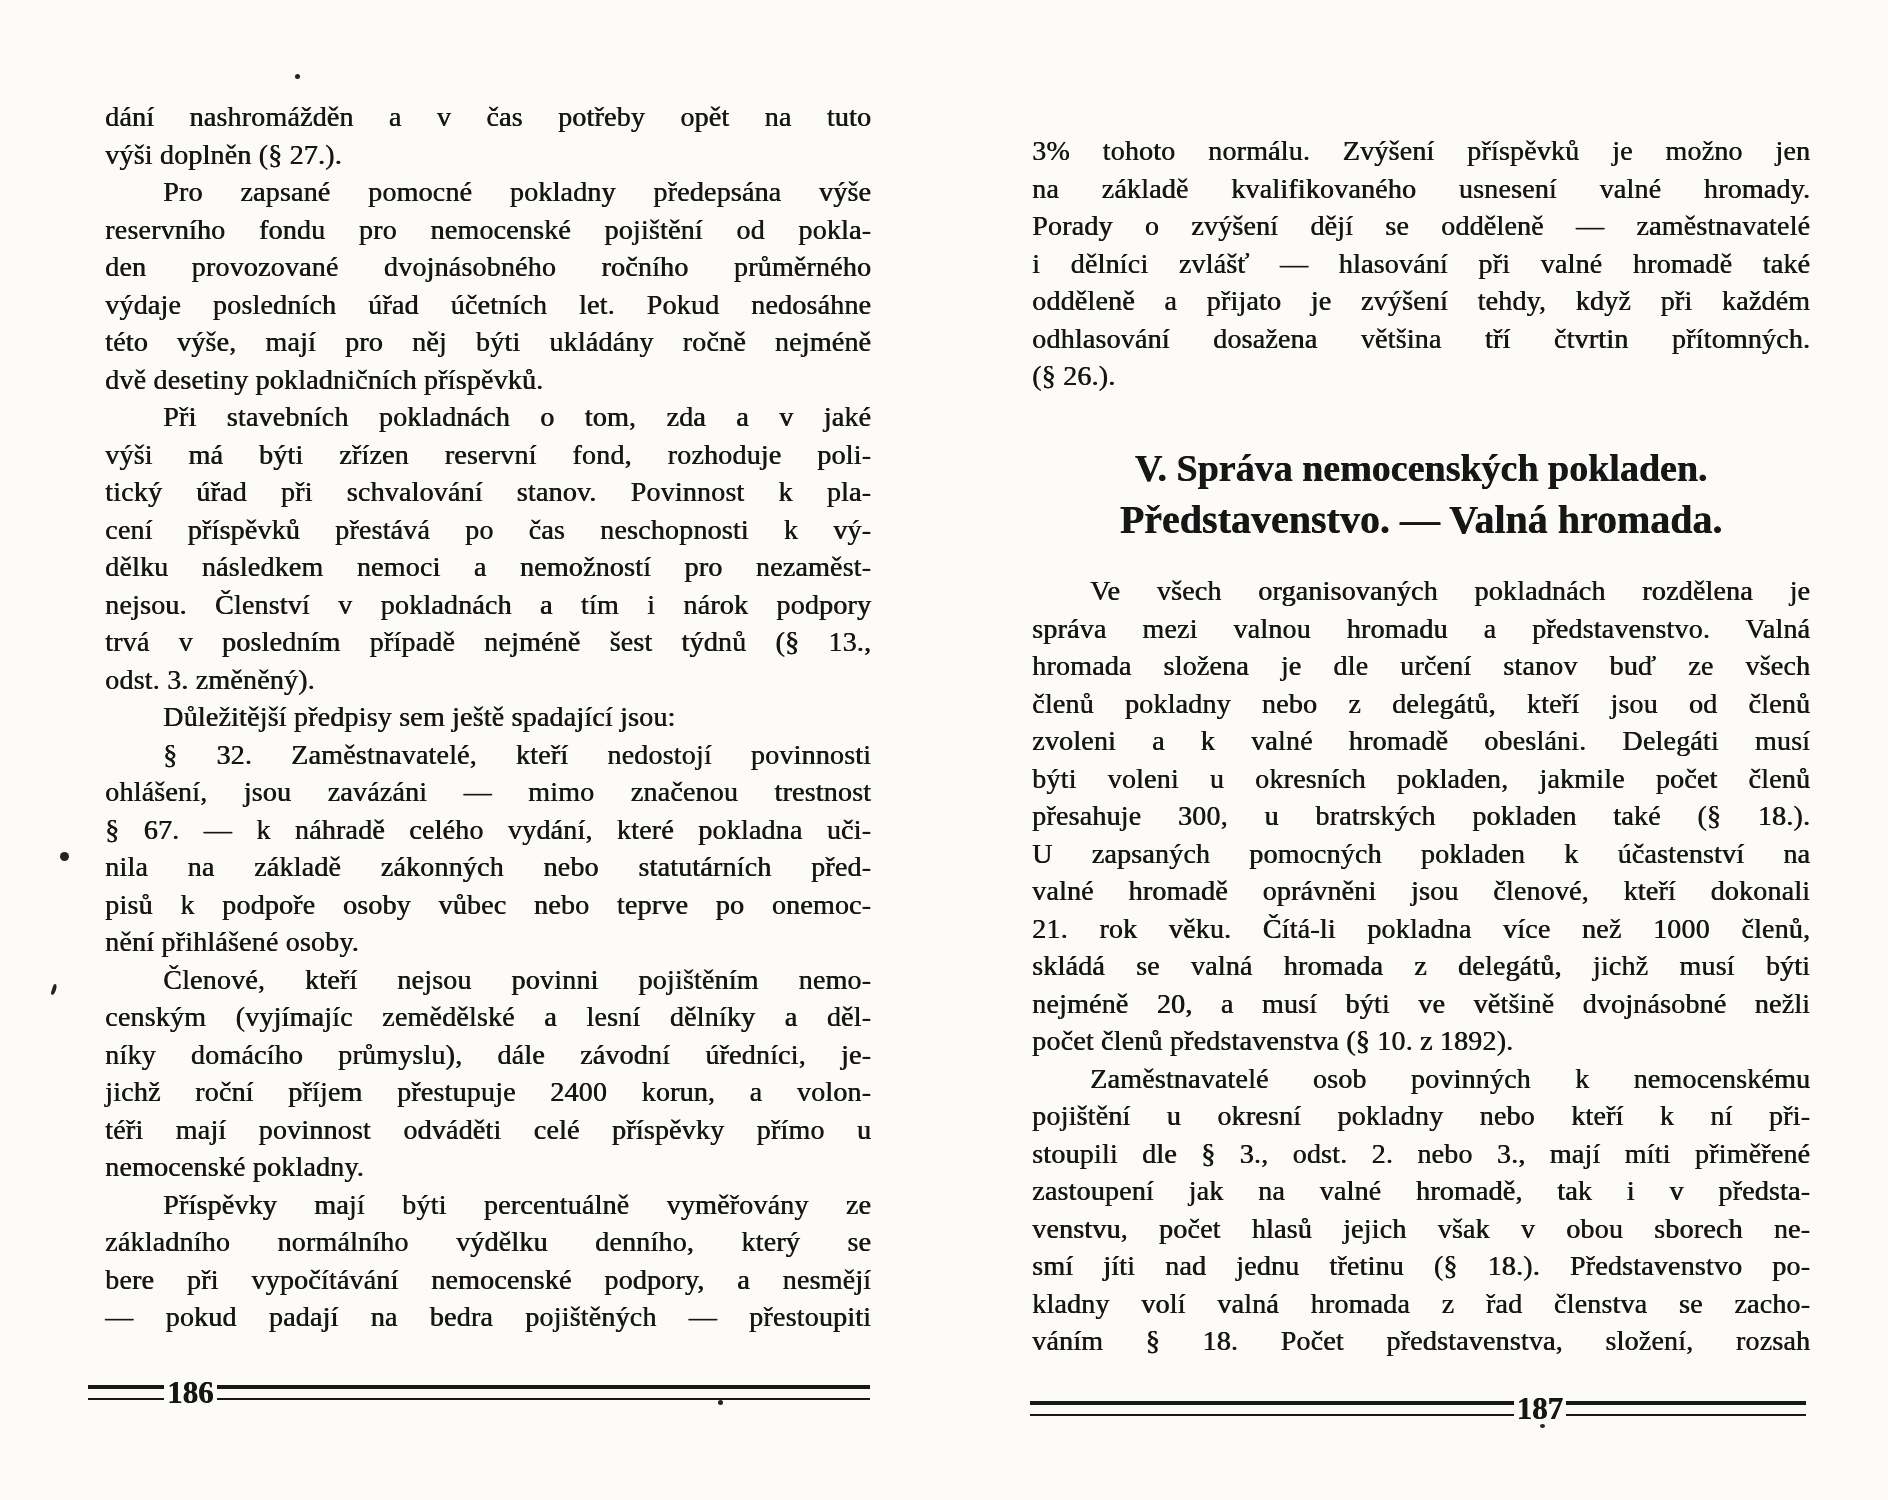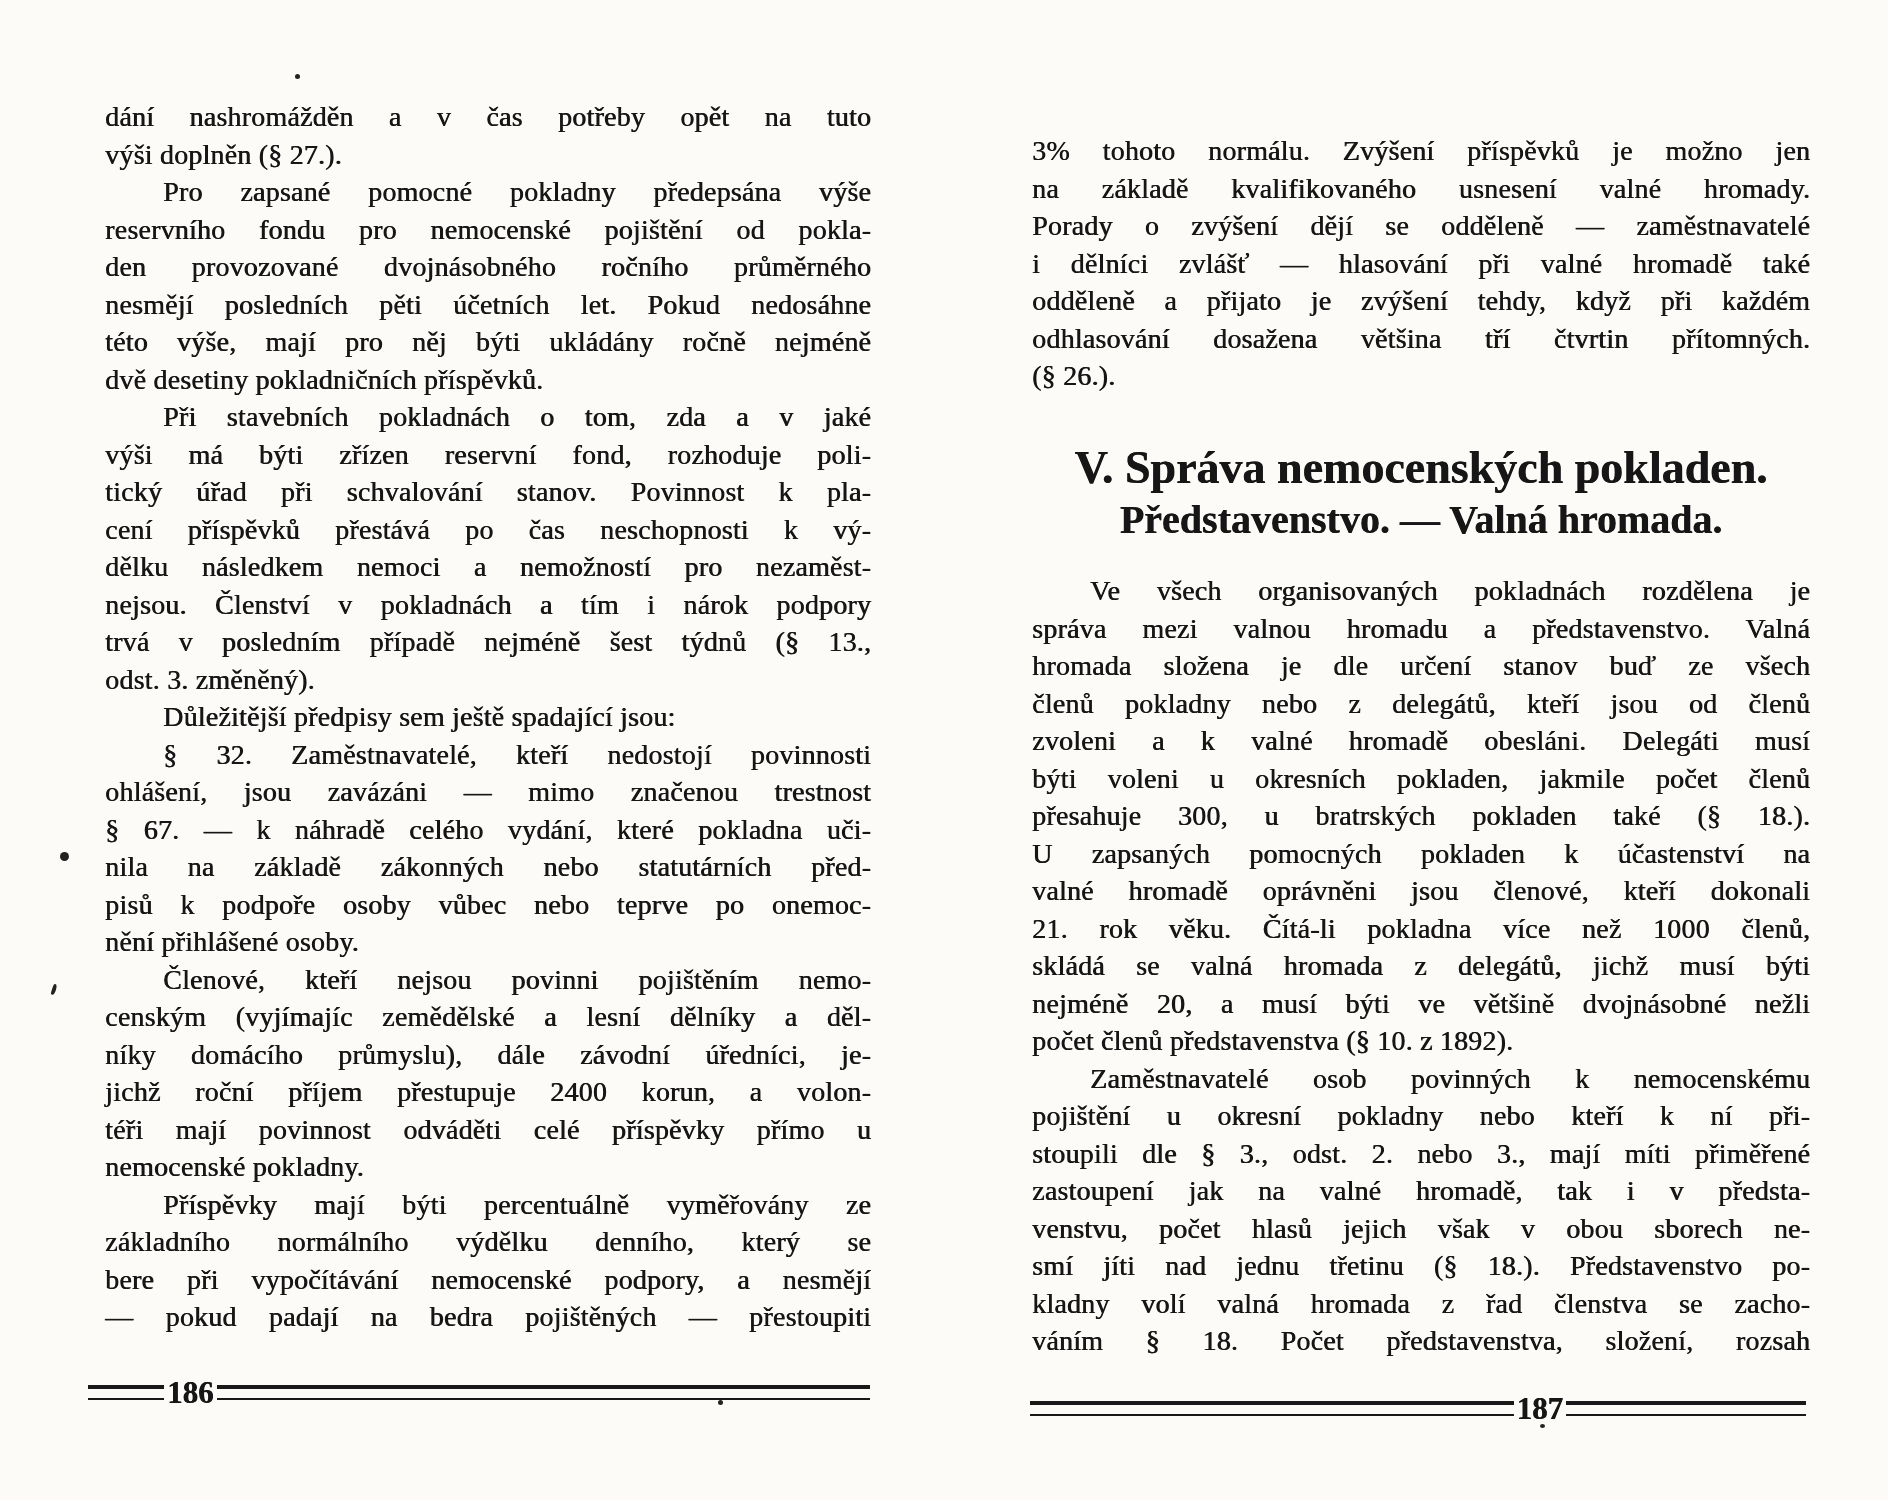--- a/index.html
+++ b/index.html
@@ -12,21 +12,21 @@
     color: #161616;
   }
   .page-block { position: absolute; }
   .textblock { font-size: 28px; line-height: 37.5px;
     text-shadow: 0.6px 0 0 currentColor; letter-spacing: 0.2px; margin-top: 12px; }
   .line { text-align: justify; text-align-last: justify; white-space: normal; }
   .line.last { text-align-last: left; }
   .line.indent { text-indent: 58px; }
 
   .heading-wrap { text-align: center; text-shadow: 0.5px 0 0 currentColor; }
-  .heading-wrap h1 { font-size: 46px; line-height: 48px; margin: 0; font-weight: bold; }
+  .heading-wrap h1 { font-size: 38px; line-height: 48px; margin: 0; font-weight: bold; }
   .heading-wrap h2 { font-size: 40px; line-height: 40px; margin: 8px 0 0 0; font-weight: bold; }
 
   .pagefooter { display: flex; align-items: center; }
   .rule { height: 9px; border-top: 4px solid #181818; border-bottom: 2px solid #181818; }
   .rule.flex { flex: 1; }
   .pagenum { font-weight: bold; font-size: 31px; line-height: 1;
     padding: 0 3px; text-shadow: 0.5px 0 0 currentColor; }
   .footer-left .rule.fixed { width: 76px; }
   .footer-right .rule.fixed { width: 240px; }
 
@@ -36,21 +36,21 @@
 </head>
 <body>
 
 <section>
   <div class="page-block textblock" style="left:105px; top:86px; width:766px;">
       <div class="line">dání nashromážděn a v čas potřeby opět na tuto</div>
       <div class="line last">výši doplněn (§ 27.).</div>
       <div class="line indent">Pro zapsané pomocné pokladny předepsána výše</div>
       <div class="line">reservního fondu pro nemocenské pojištění od pokla-</div>
       <div class="line">den provozované dvojnásobného ročního průměrného</div>
-      <div class="line">nesmějí posledních pěti účetních let. Pokud nedosáhne</div>
+      <div class="line">výdaje posledních úřad účetních let. Pokud nedosáhne</div>
       <div class="line">této výše, mají pro něj býti ukládány ročně nejméně</div>
       <div class="line last">dvě desetiny pokladničních příspěvků.</div>
       <div class="line indent">Při stavebních pokladnách o tom, zda a v jaké</div>
       <div class="line">výši má býti zřízen reservní fond, rozhoduje poli-</div>
       <div class="line">tický úřad při schvalování stanov. Povinnost k pla-</div>
       <div class="line">cení příspěvků přestává po čas neschopnosti k vý-</div>
       <div class="line">dělku následkem nemoci a nemožností pro nezaměst-</div>
       <div class="line">nejsou. Členství v pokladnách a tím i nárok podpory</div>
       <div class="line">trvá v posledním případě nejméně šest týdnů (§ 13.,</div>
       <div class="line last">odst. 3. změněný).</div>

